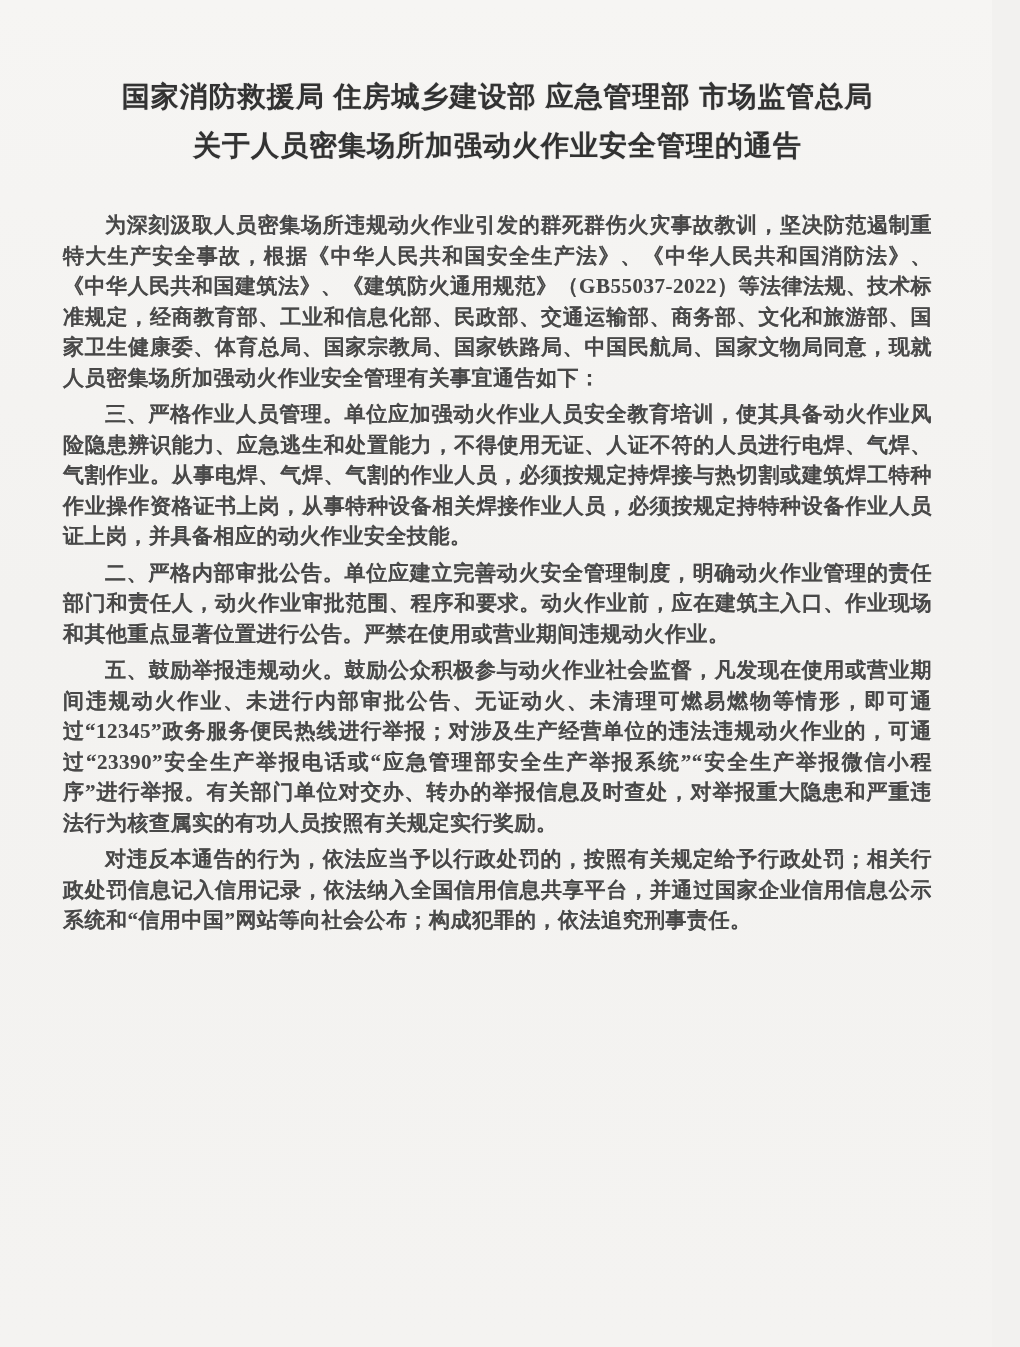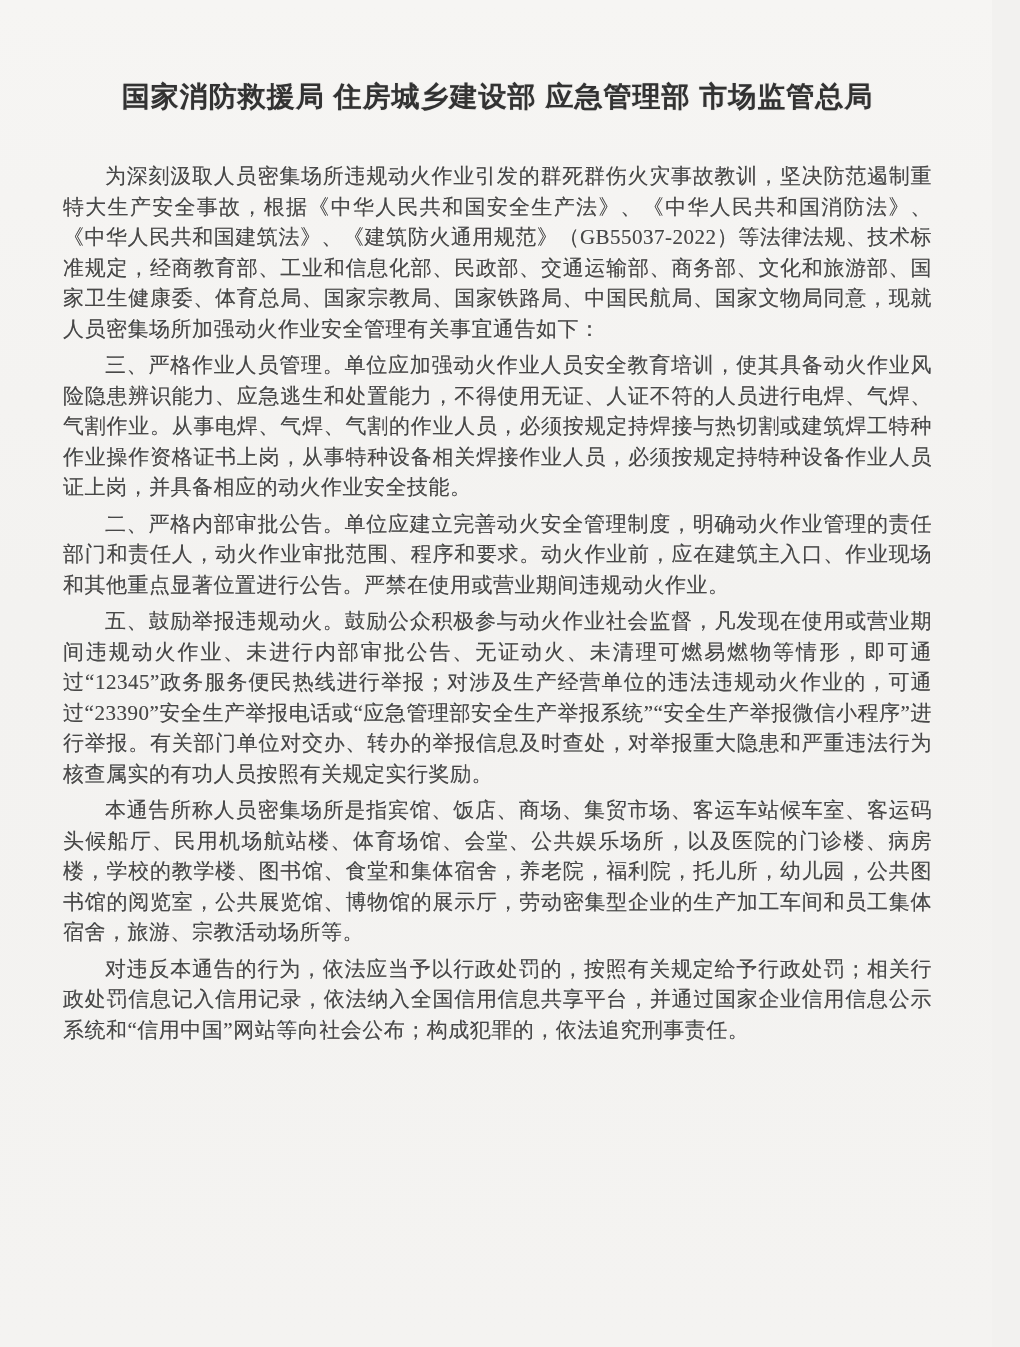--- a/index.html
+++ b/index.html
@@ -36,43 +36,44 @@
     font-size: 21px;
     line-height: 30.5px;
     text-align: justify;
     color: #484848;
     letter-spacing: 0.5px;
     text-shadow: 0 0 0.6px rgba(72,72,72,0.5);
   }
   .doc-body p {
     margin: 0 0 6px 0;
     text-indent: 2em;
+    font-weight: bold;
   }
 </style>
 </head>
 <body>
 
 <div class="page">
 
   <div class="doc-title">
     <div>国家消防救援局 住房城乡建设部 应急管理部 市场监管总局</div>
+    <div>关于人员密集场所加强动火作业安全管理的通告</div>
   </div>
 
   <div class="doc-body">
 
       <p>为深刻汲取人员密集场所违规动火作业引发的群死群伤火灾事故教训，坚决防范遏制重特大生产安全事故，根据《中华人民共和国安全生产法》、《中华人民共和国消防法》、《中华人民共和国建筑法》、《建筑防火通用规范》（GB55037-2022）等法律法规、技术标准规定，经商教育部、工业和信息化部、民政部、交通运输部、商务部、文化和旅游部、国家卫生健康委、体育总局、国家宗教局、国家铁路局、中国民航局、国家文物局同意，现就人员密集场所加强动火作业安全管理有关事宜通告如下：</p>
 
 
       <p>三、严格作业人员管理。单位应加强动火作业人员安全教育培训，使其具备动火作业风险隐患辨识能力、应急逃生和处置能力，不得使用无证、人证不符的人员进行电焊、气焊、气割作业。从事电焊、气焊、气割的作业人员，必须按规定持焊接与热切割或建筑焊工特种作业操作资格证书上岗，从事特种设备相关焊接作业人员，必须按规定持特种设备作业人员证上岗，并具备相应的动火作业安全技能。</p>
 
       <p>二、严格内部审批公告。单位应建立完善动火安全管理制度，明确动火作业管理的责任部门和责任人，动火作业审批范围、程序和要求。动火作业前，应在建筑主入口、作业现场和其他重点显著位置进行公告。严禁在使用或营业期间违规动火作业。</p>
 
 
       <p>五、鼓励举报违规动火。鼓励公众积极参与动火作业社会监督，凡发现在使用或营业期间违规动火作业、未进行内部审批公告、无证动火、未清理可燃易燃物等情形，即可通过“12345”政务服务便民热线进行举报；对涉及生产经营单位的违法违规动火作业的，可通过“23390”安全生产举报电话或“应急管理部安全生产举报系统”“安全生产举报微信小程序”进行举报。有关部门单位对交办、转办的举报信息及时查处，对举报重大隐患和严重违法行为核查属实的有功人员按照有关规定实行奖励。</p>
 
-      <p>本通告所称人员密集场所是指宾馆、饭店、商场、集贸市场、客运车站候车室、客运码头候船厅、民用机场航站楼、体育场馆、会堂、公共娱乐场所，以及医院的门诊楼、病房楼，学校的教学楼、图书馆、食堂和集体宿舍，养老院，福利院，托儿所，幼儿园，公共图书馆的阅览室，公共展览馆、博物馆的展示厅，劳动密集型企业的生产加工车间和员工集体宿舍，旅游、宗教活动场所等。</p>
 
 
       <p>对违反本通告的行为，依法应当予以行政处罚的，按照有关规定给予行政处罚；相关行政处罚信息记入信用记录，依法纳入全国信用信息共享平台，并通过国家企业信用信息公示系统和“信用中国”网站等向社会公布；构成犯罪的，依法追究刑事责任。</p>
 
     </div>
 
 </div>
 
 </body></html>

